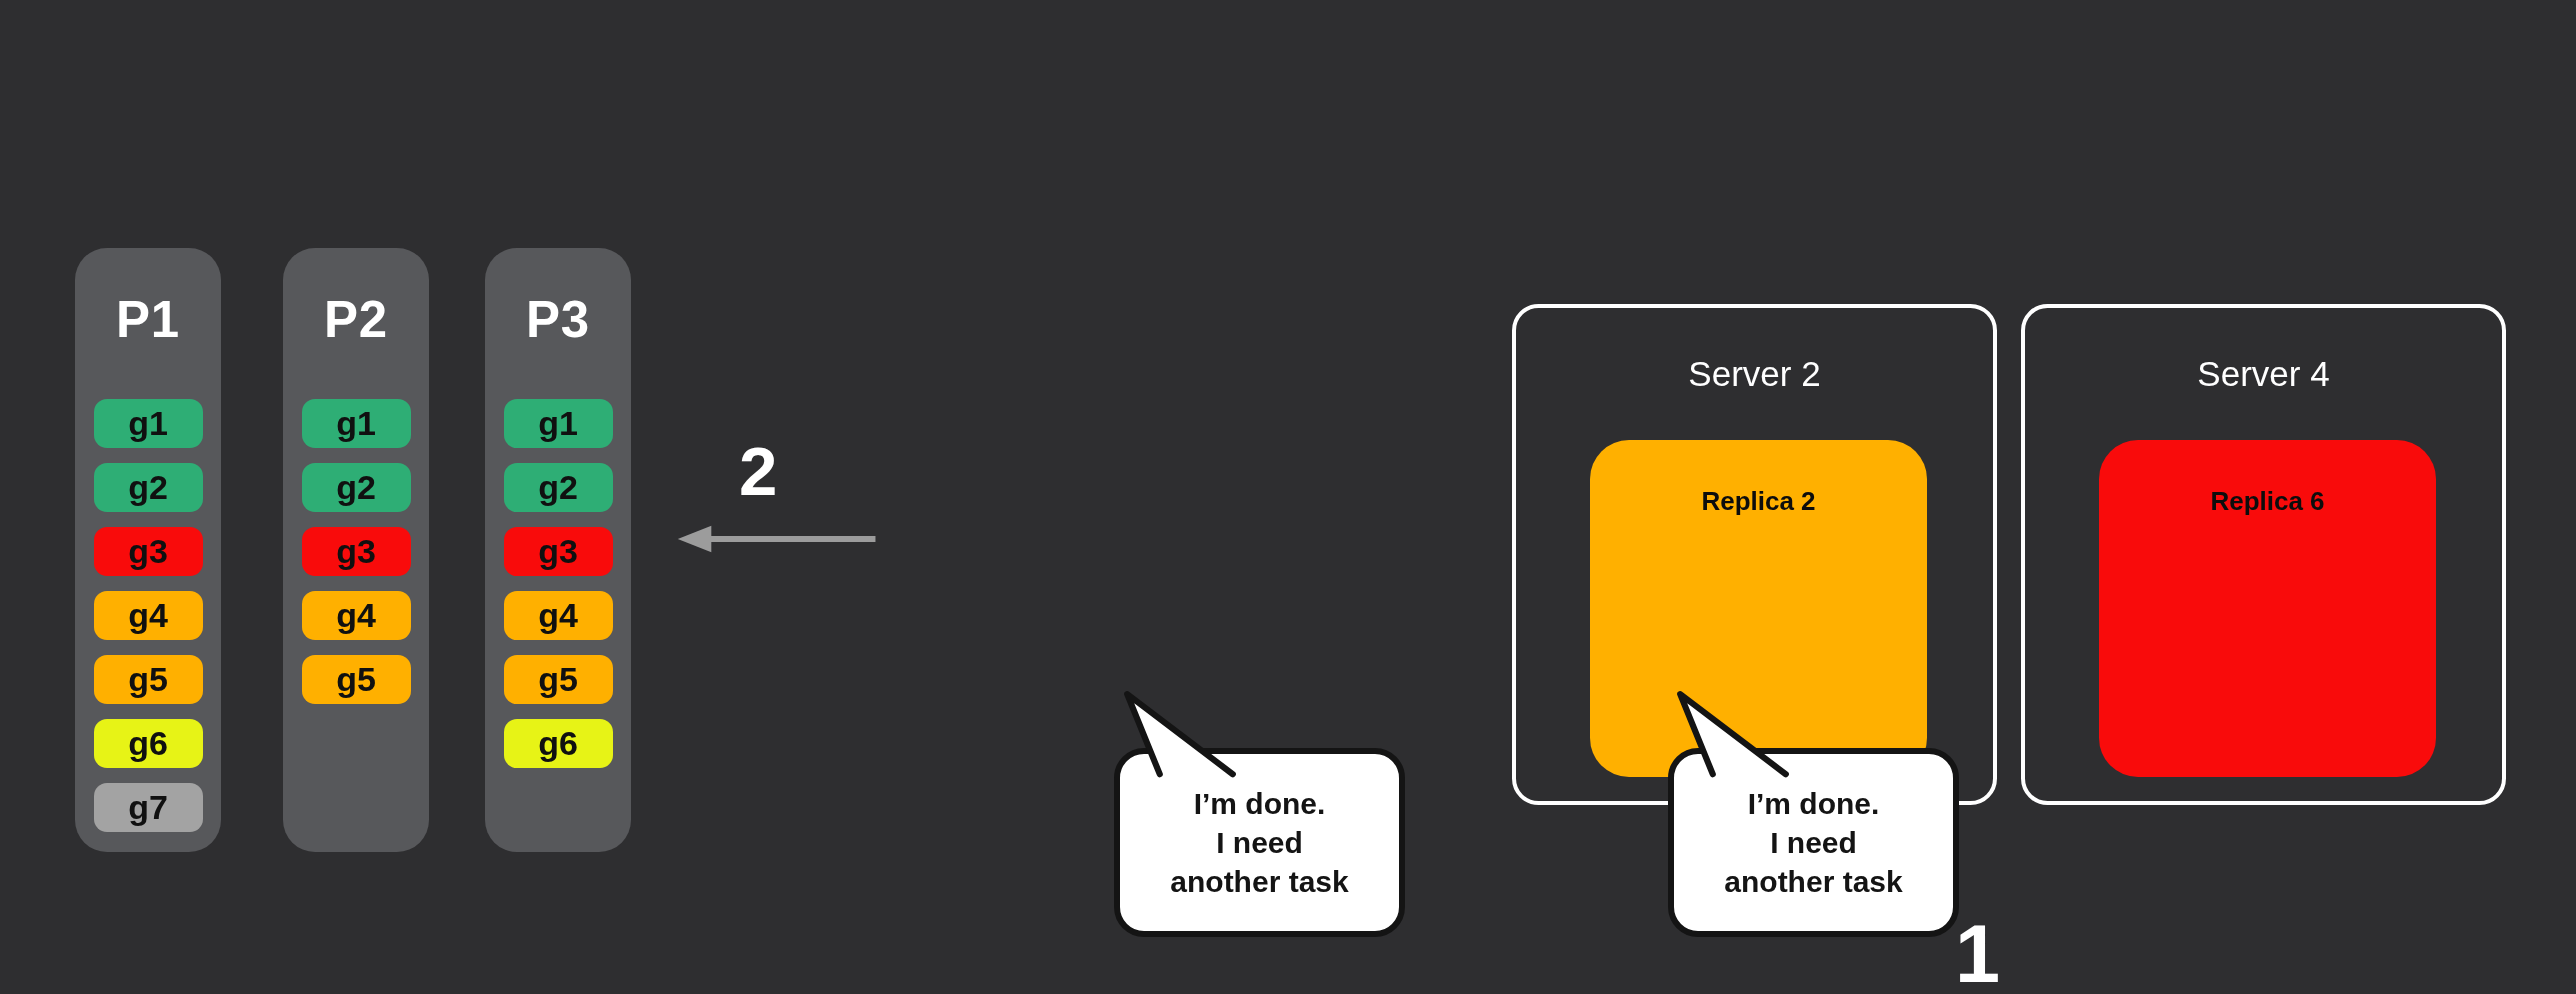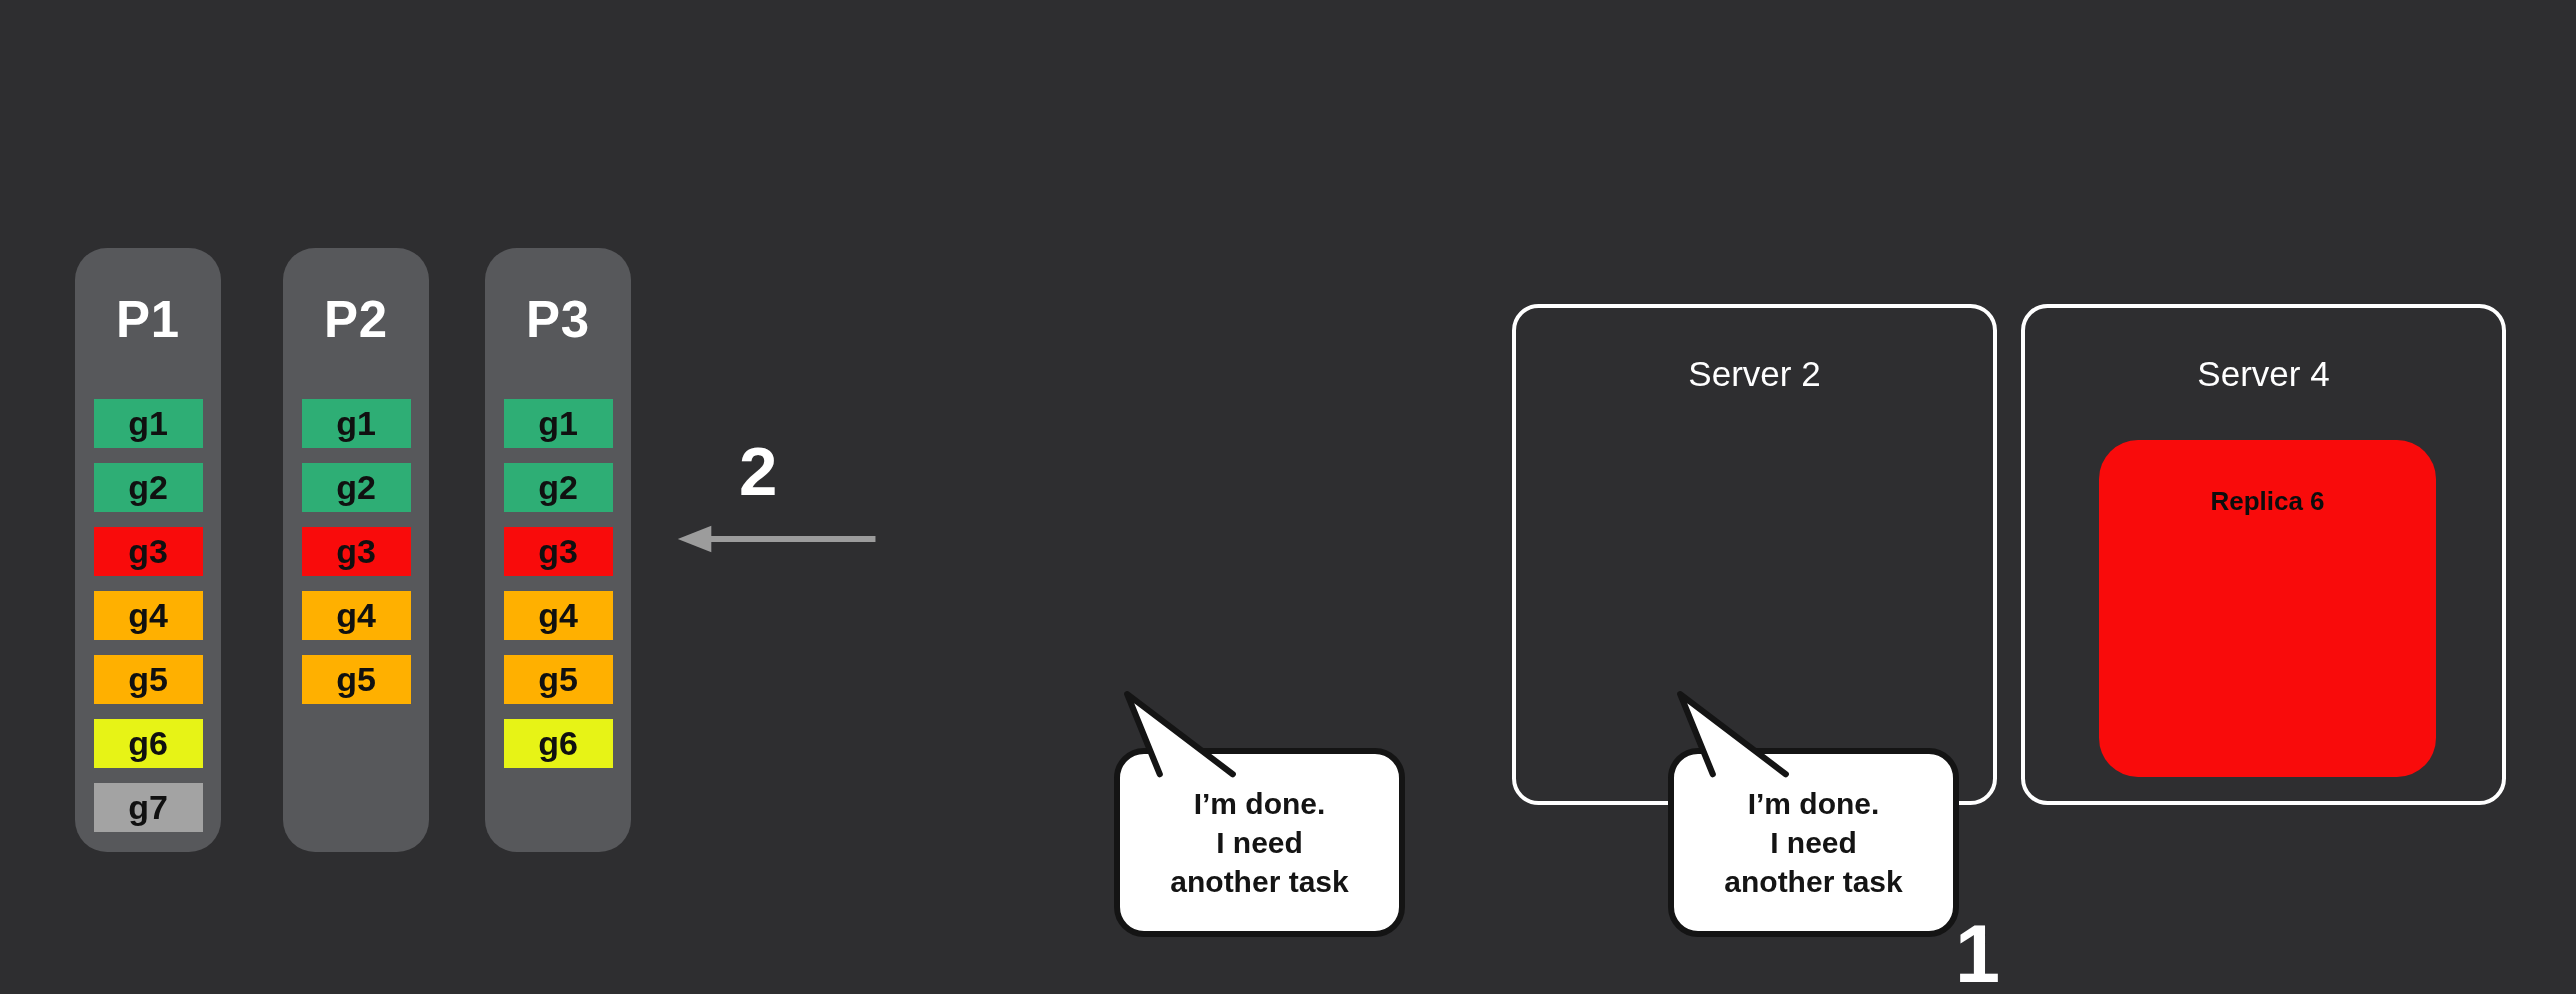--- a/index.html
+++ b/index.html
@@ -12,21 +12,21 @@
 
   
   .partition {
     position:absolute; top:248px; width:146px; height:604px;
     background: var(--partition-bg,#57585b); border-radius:32px;
     display:flex; flex-direction:column; align-items:center; padding-top:41px;
   }
   .partition-title { color:#ffffff; font-size:51px; font-weight:700; line-height:62px; letter-spacing:0.9px; }
   .chips { margin-top:48px; display:flex; flex-direction:column; gap:15px; }
   .chip {
-    width:109px; height:49px; border-radius:0;
+    width:109px; height:49px; border-radius:13px;
     display:flex; align-items:center; justify-content:center;
     font-size:34px; font-weight:700; color:#101010;
   }
 
   
   .arrow-label { position:absolute; left:739px; top:437px; color:#ffffff; font-size:69px; font-weight:800; line-height:1; }
   .arrow-svg { position:absolute; left:676px; top:523px; }
   .arrow-line { stroke: var(--arrow,#9c9c9c); stroke-width:7; }
   .arrow-head { fill: var(--arrow,#9c9c9c); }
 
@@ -103,20 +103,23 @@
 
   <div class="arrow-label">2</div>
   <svg class="arrow-svg" width="203" height="32" viewBox="0 0 230 36">
     <line class="arrow-line" x1="34" y1="18" x2="226" y2="18"></line>
     <polygon class="arrow-head" points="2,18 40,3 40,33"></polygon>
   </svg>
 
 
   <section class="server" style="left:1512px">
     <h2 class="server-title">Server 2</h2>
+    <div class="replica" style="background: rgb(255, 176, 0);">
+      <span class="replica-label">Replica 2</span>
+    </div>
   </section>
 
   <section class="server" style="left:2021px">
     <h2 class="server-title">Server 4</h2>
     <div class="replica" style="background: rgb(249, 11, 11);">
       <span class="replica-label">Replica 6</span>
     </div>
   </section>
 
   <div class="bubble" style="left:1114px">

